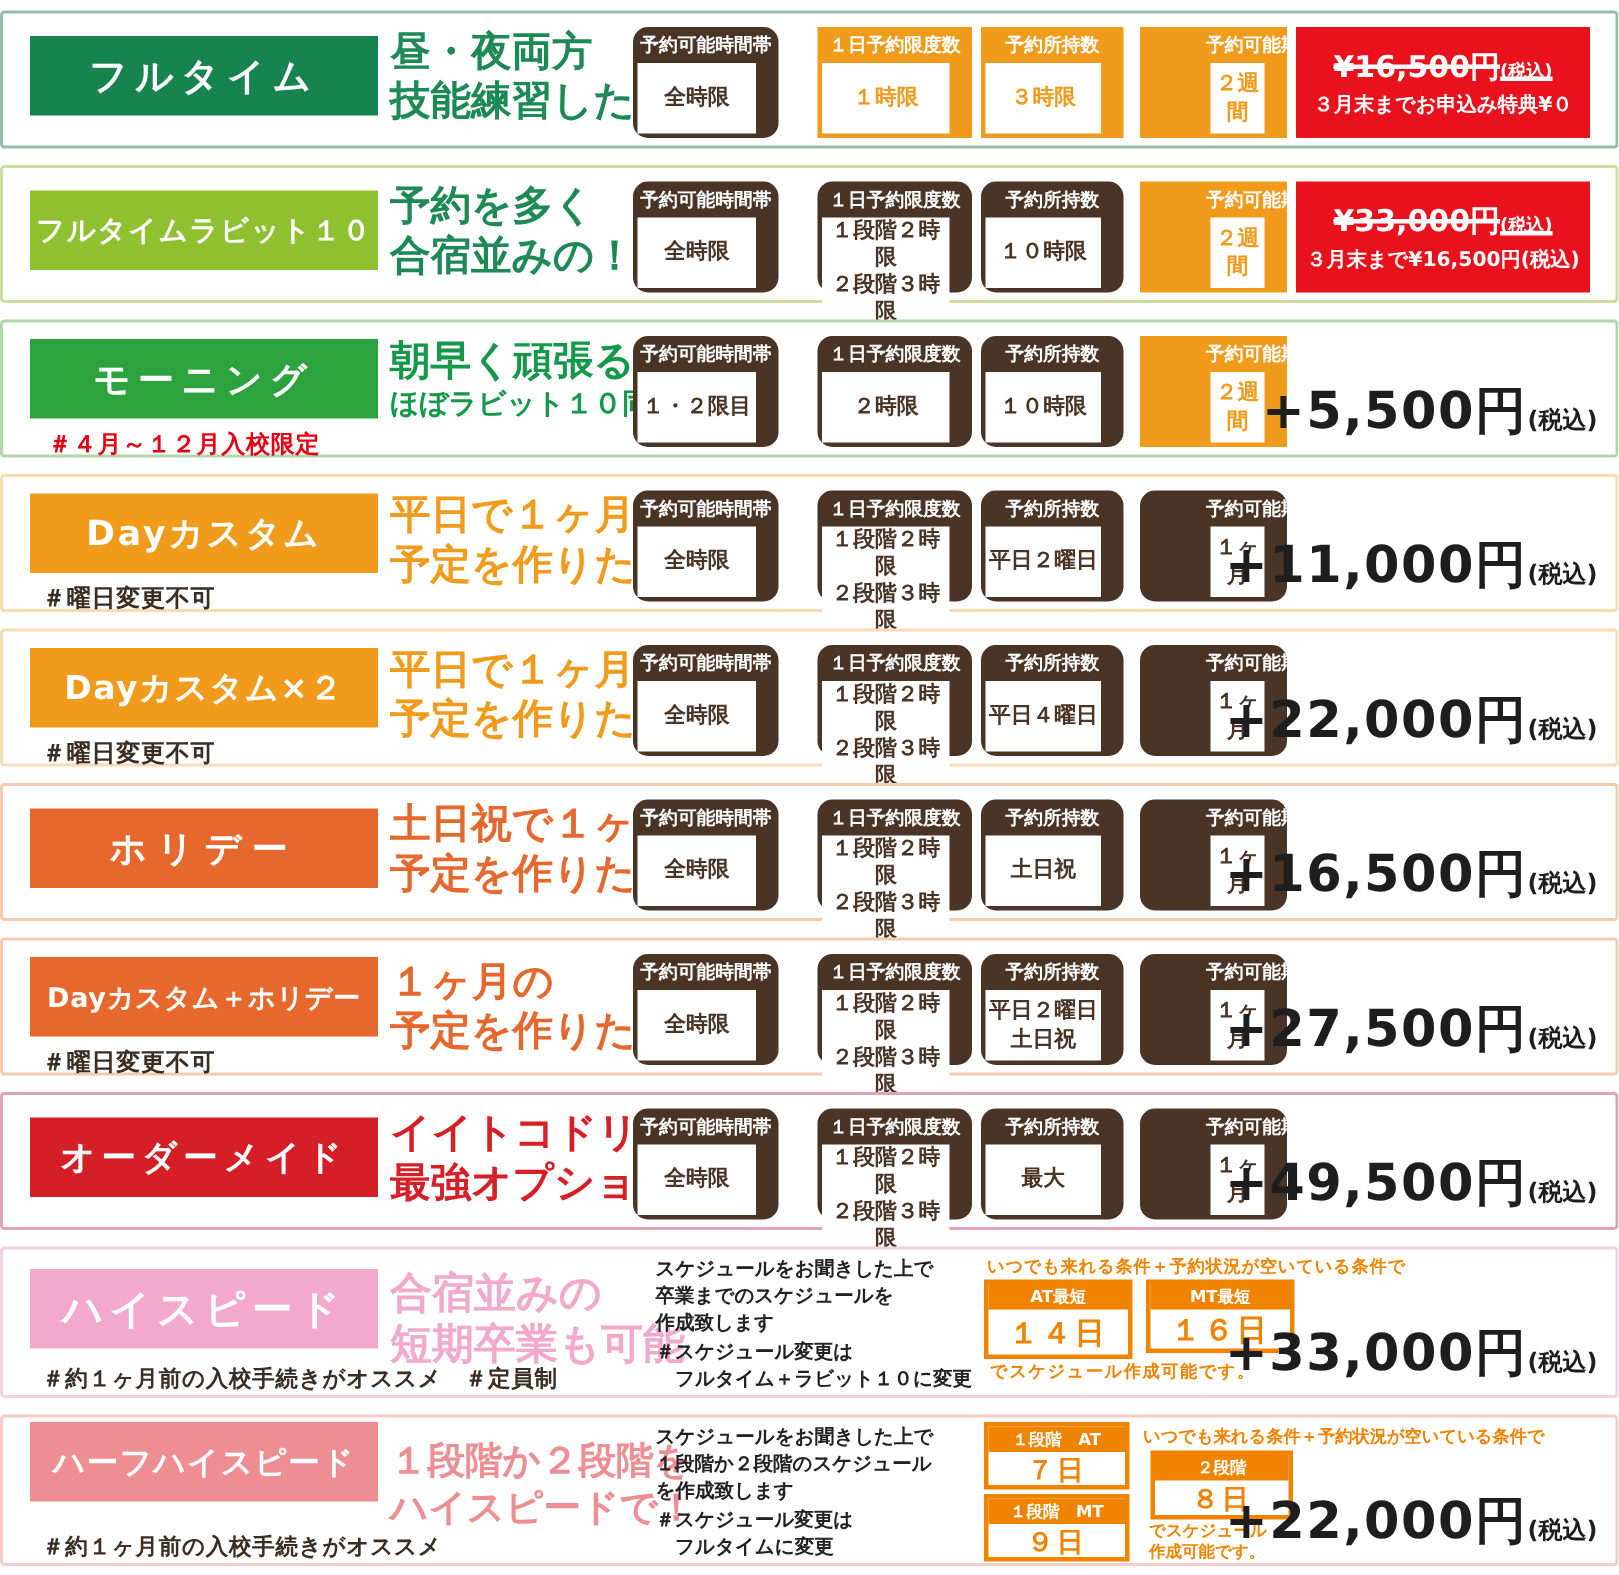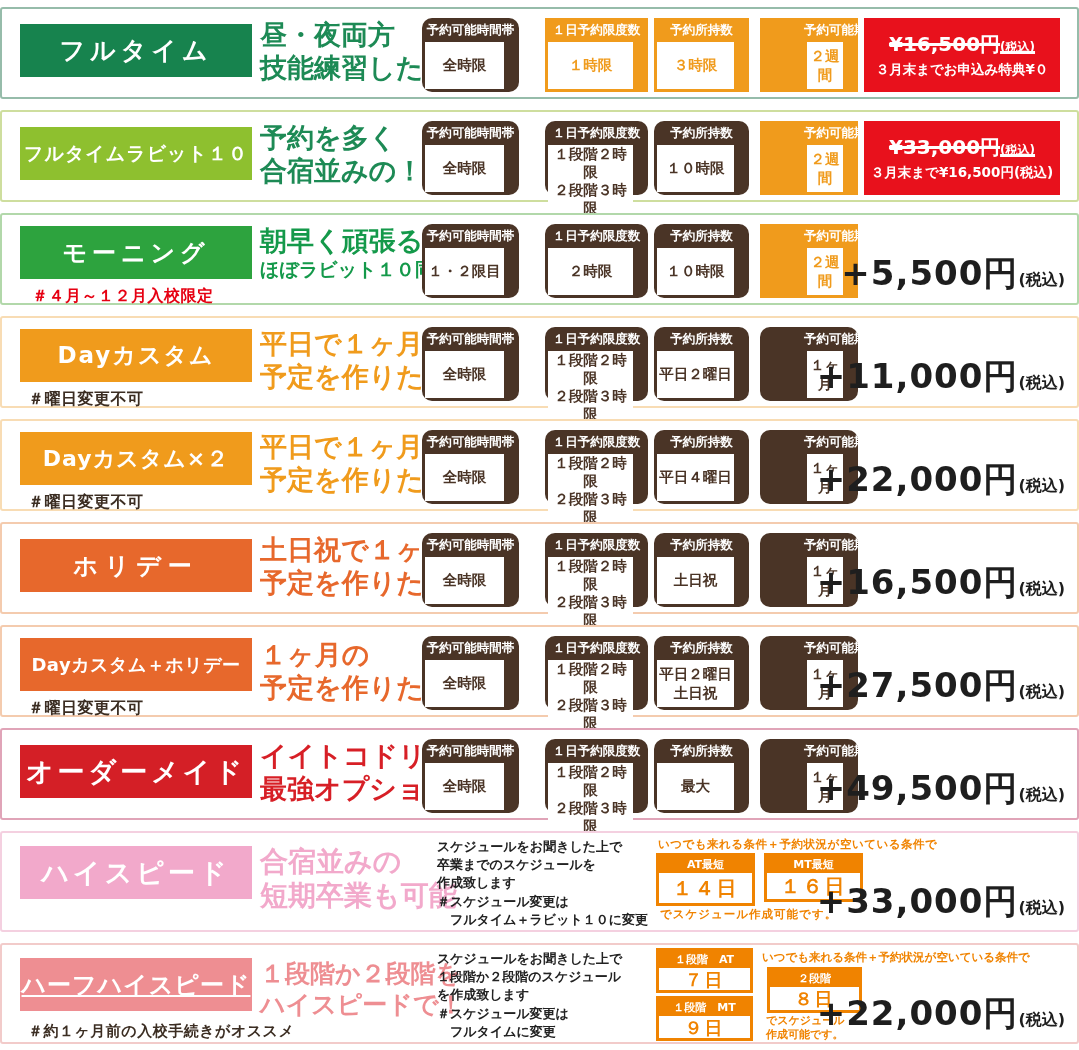--- a/index.html
+++ b/index.html
@@ -17,23 +17,23 @@
   .r9{--bd:#f4d0e0;--lab:#f2a9cb;--cat:#f2a9cb;}
   .r10{--bd:#f2cbca;--lab:#ee8e92;--cat:#ee8e92;}
   .label{position:absolute;left:18px;top:15px;width:232px;height:53px;background:var(--lab);color:#fff;font-weight:bold;display:flex;align-items:center;justify-content:center;}
   .r1 .label{font-size:25px;letter-spacing:5px;}
   .r2 .label{font-size:19px;letter-spacing:1px;}
   .r3 .label{font-size:24px;letter-spacing:5px;top:11px;}
   .r4 .label{font-size:23px;letter-spacing:2px;top:11px;}
   .r5 .label{font-size:22px;letter-spacing:1px;top:11px;}
   .r6 .label{font-size:24px;letter-spacing:7px;}
   .r7 .label{font-size:18px;letter-spacing:0.5px;top:11px;}
-  .r8 .label{font-size:27px;letter-spacing:4px;}
+  .r8 .label{font-size:23px;letter-spacing:4px;}
   .r9 .label{font-size:27px;letter-spacing:4px;top:13px;}
-  .r10 .label{font-size:24px;letter-spacing:1px;top:13px;text-decoration:underline;}
+  .r10 .label{font-size:21px;letter-spacing:1px;top:3px;}
   .hash{position:absolute;left:26px;top:71px;font-size:16px;font-weight:bold;color:#3b2d22;letter-spacing:0.5px;}
   .r3 .hash{color:#e60012;left:30px;}
   .r9 .hash,.r10 .hash{top:77px;font-size:15px;}
   .catch{position:absolute;left:258px;top:10px;width:180px;font-weight:bold;color:var(--cat);line-height:1.22;font-size:27px;white-space:nowrap;}
   .r3 .catch .l2{font-size:19px;}
   .r7 .catch{top:12px;}
   .r9 .catch{font-size:28px;top:12px;}
   .r10 .catch{font-size:25px;top:14px;}
   .catch span{display:block;}
   
@@ -292,20 +292,21 @@
       </div>
     <div class="spec brown c4">
         <div class="h">予約可能期間</div>
         <div class="v">１ヶ月</div>
       </div>
     <div class="price"><span class="big">+49,500円</span><span class="tax">(税込)</span></div>
   </div>
 
   <div class="row r9 tall">
     <div class="label">ハイスピード</div>
+    <div class="hash">＃約１ヶ月前の入校手続きがオススメ　＃定員制</div>
     <div class="catch">
       <span class="l1">合宿並みの</span>
       <span class="l2">短期卒業も可能</span>
     </div>
     <div class="desc">スケジュールをお聞きした上で
 卒業までのスケジュールを
 作成致します
 ＃スケジュール変更は
 　フルタイム＋ラビット１０に変更</div>
     <div class="cond cond-top">いつでも来れる条件＋予約状況が空いている条件で</div>

